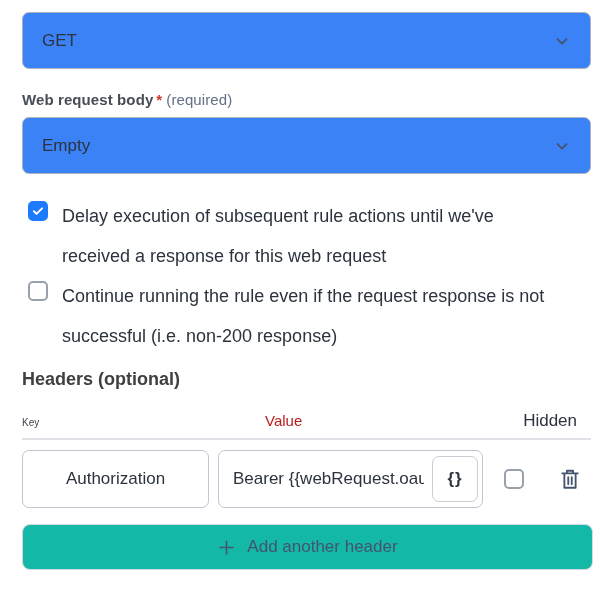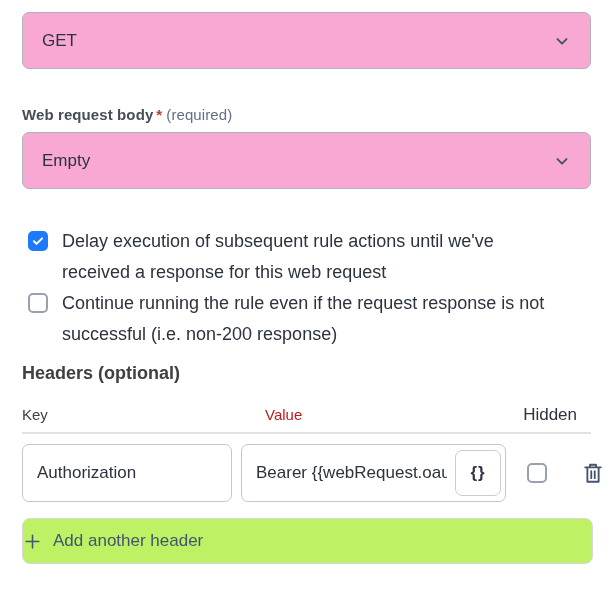--- a/index.html
+++ b/index.html
@@ -17,78 +17,78 @@
     margin-bottom: 9px; letter-spacing: 0.1px;
   }
   .req-star { color: #c9372c; font-weight: 700; margin-left: 3px; }
   .req-note { color: #626f86; font-weight: 400; margin-left: 4px; }
 
   
   .select {
     height: 57px; width: 569px;
     border: 1px solid #aeb4bf; border-radius: 7px;
     display: flex; align-items: center; justify-content: space-between;
-    padding: 16px 19px; background: #f9a8d4; cursor: pointer;
-    margin-bottom: 37px;
+    padding: 16px 19px; background: #3b82f6; cursor: pointer;
+    margin-bottom: 22px;
   }
   .select .sel-value { font-size: 17px; color: #2c333e; }
   .chevron { display: flex; align-items: center; }
 
   
   .check-row { display: flex; margin-left: 6px; }
   .check-row.first { margin-top: 18px; }
   .check-row.second { }
   .checkbox {
     width: 20px; height: 20px; flex: 0 0 20px;
     border-radius: 5px; margin-top: 5px; cursor: pointer;
     display: flex; align-items: center; justify-content: center;
     border: 2px solid #99a1ad; background: #fff;
   }
   .checkbox[data-checked="true"] { background: #1d7afc; border-color: #1d7afc; }
   .check-row .check-label {
-    margin-left: 14px; font-size: 18px; line-height: 31px;
+    margin-left: 14px; font-size: 18px; line-height: 40px;
     max-width: 500px; color: #2c333e; cursor: pointer;
   }
 
   
   .headers-title { margin-top: 13px; font-size: 18px; font-weight: 700; color: #404040; }
   .col-row { display: flex; align-items: baseline; margin-top: 21px; }
-  .col-key { width: 243px; font-size: 15px; color: #3d434d; }
+  .col-key { width: 243px; font-size: 10px; color: #3d434d; }
   .col-value { flex: 1; font-size: 15px; color: #b91c1c; }
   .col-hidden { font-size: 17px; color: #2c333e; padding-right: 14px; }
   .divider { height: 2px; background: #dfe1e6; margin-top: 7px; width: 569px; }
 
   .header-row { display: flex; align-items: center; margin-top: 10px; }
   .text-input {
     height: 58px; border: 1px solid #c1c7d0; border-radius: 7px;
     font-family: "Liberation Sans", sans-serif;
     font-size: 17px; color: #2c333e; padding: 0 14px; outline: none;
     background: #fff;
   }
-  .key-input { width: 210px; }
+  .key-input { width: 187px; text-align: center; }
   .value-wrap { position: relative; width: 265px; margin-left: 9px; }
   .value-input { width: 265px; padding-right: 58px; }
   .braces-btn {
     position: absolute; right: 5px; top: 6px; width: 46px; height: 46px;
     border: 1px solid #c8ccd4; border-radius: 7px; background: #fff;
     font-family: "Liberation Sans", sans-serif;
     font-size: 17px; font-weight: 700; color: #2e3440;
     display: flex; align-items: center; justify-content: center; cursor: pointer;
     letter-spacing: 1px;
   }
   .hidden-checkbox { margin-left: 21px; margin-top: 0; }
   .trash-btn {
     margin-left: 33px; background: none; border: none; cursor: pointer;
     display: flex; align-items: center; justify-content: center; padding: 0;
   }
 
   .add-btn {
     margin-top: 16px; width: 571px; height: 46px;
-    border: 1px solid #d5d8de; border-radius: 8px; background: #bef264;
-    display: flex; align-items: center; gap: 11px;
+    border: 1px solid #d5d8de; border-radius: 8px; background: #14b8a6;
+    display: flex; align-items: center; justify-content: center; gap: 11px;
     font-family: "Liberation Sans", sans-serif;
     font-size: 17px; color: #44546f; cursor: pointer;
   }
 </style>
 </head>
 <body>
 
 <div class="page">
 
   <div class="select" role="combobox">

